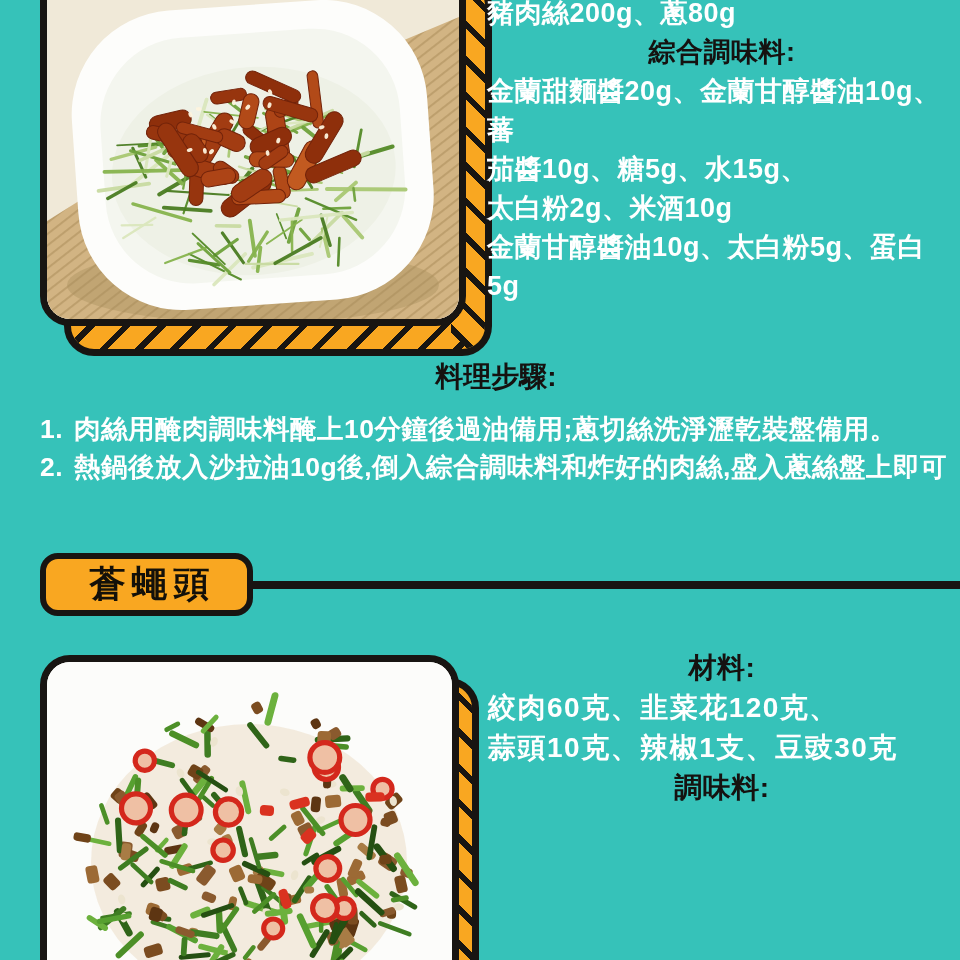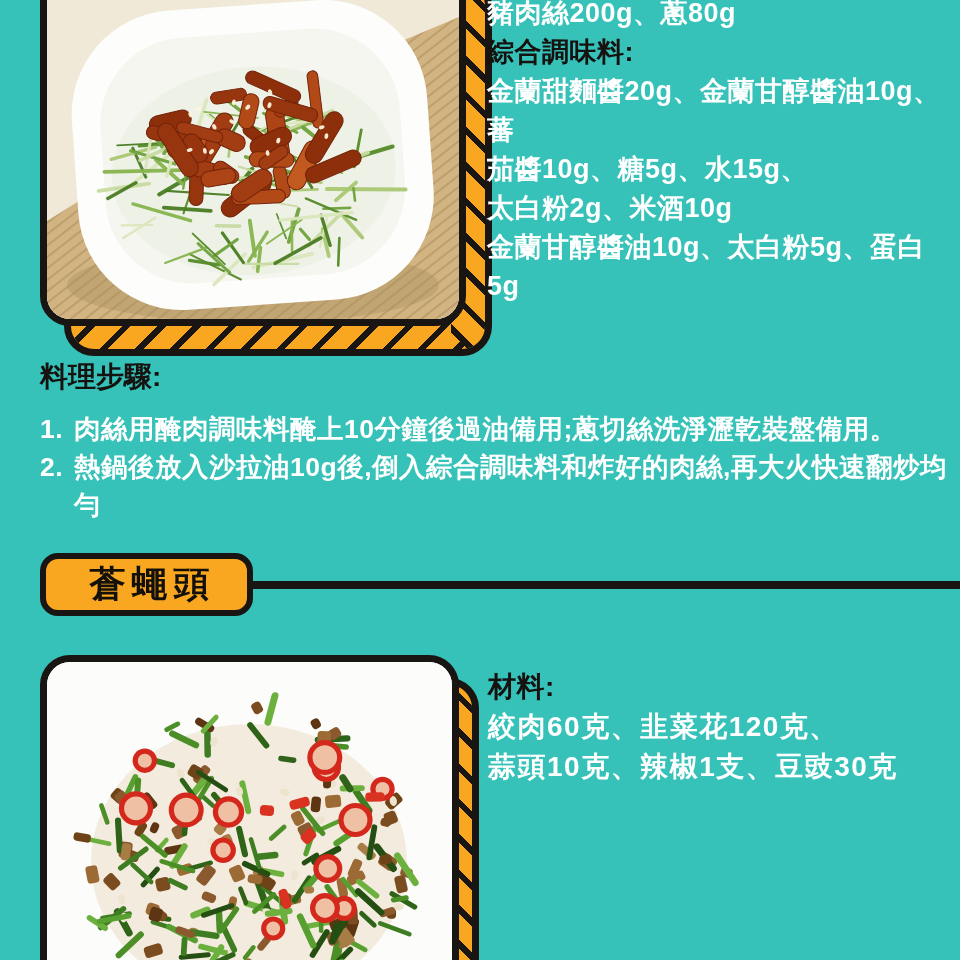--- a/index.html
+++ b/index.html
@@ -32,25 +32,25 @@
   }
   .photo svg{display:block;}
 
   #shadow1{left:64px;top:-24px;width:414px;height:366px;}
   #photo1{left:40px;top:-48px;width:412px;height:360px;}
   #shadow2{left:60px;top:678px;width:405px;height:330px;}
   #photo2{left:40px;top:655px;width:405px;height:330px;background:var(--paper);}
 
   
   .w{color:#ffffff;font-weight:600;margin:0;}
-  .b{color:#151210;font-weight:800;margin:0;}
+  .b{color:#151210;font-weight:800;margin:0;text-align:center;}
 
   .ing-top{left:487px;top:-6px;width:470px;font-size:27px;line-height:39px;letter-spacing:.5px;}
   .ing-bottom{left:488px;top:648px;width:468px;font-size:28px;line-height:40px;letter-spacing:1.5px;}
-  .ing-bottom .b{letter-spacing:.5px;margin-top:19px;}
+  .ing-bottom .b{letter-spacing:.5px;}
 
   .steps{left:40px;top:360px;width:912px;}
   .steps-title{font-size:28px;line-height:34px;margin-bottom:16px;}
   .step-row{display:flex;color:#fff;font-weight:600;font-size:26.5px;line-height:38px;letter-spacing:.5px;}
   .step-num{flex:0 0 34px;}
   .step-text{flex:1;}
 
   
   .badge{
     left:40px;top:553px;width:213px;height:63px;box-sizing:border-box;
@@ -245,21 +245,21 @@
 </div>
 
 <div class="abs steps">
   <p class="b steps-title">料理步驟:</p>
   <div class="step-row">
     <span class="step-num">1.</span>
     <span class="step-text">肉絲用醃肉調味料醃上10分鐘後過油備用;蔥切絲洗淨瀝乾裝盤備用。</span>
   </div>
   <div class="step-row">
     <span class="step-num">2.</span>
-    <span class="step-text">熱鍋後放入沙拉油10g後,倒入綜合調味料和炸好的肉絲,再大火快速翻炒均勻</span>
+    <span class="step-text">熱鍋後放入沙拉油10g後,倒入綜合調味料和炸好的肉絲,盛入蔥絲盤上即可</span>
   </div>
 </div>
 
 <div class="abs badge">
   <span>蒼蠅頭</span>
 </div>
 <div class="abs badge-line"></div>
 
 <div id="shadow2" class="card-shadow">
   <div class="strip-r"></div>
@@ -501,13 +501,14 @@
         <rect x="254.0" y="168.4" width="14.8" height="11.5" rx="4" fill="#da3220" transform="rotate(136 261.4 174.2)"></rect>
         <rect x="242.4" y="136.6" width="20.3" height="9.7" rx="4" fill="#da3220" transform="rotate(165 252.6 141.4)"></rect>
       </g>
   </svg>
 </div>
 
 <div class="abs ing-bottom">
   <p class="b">材料:</p>
   <p class="w">絞肉60克、韭菜花120克、</p>
   <p class="w">蒜頭10克、辣椒1支、豆豉30克</p>
+  <p class="b">調味料:</p>
 </div>
 
 </body></html>

